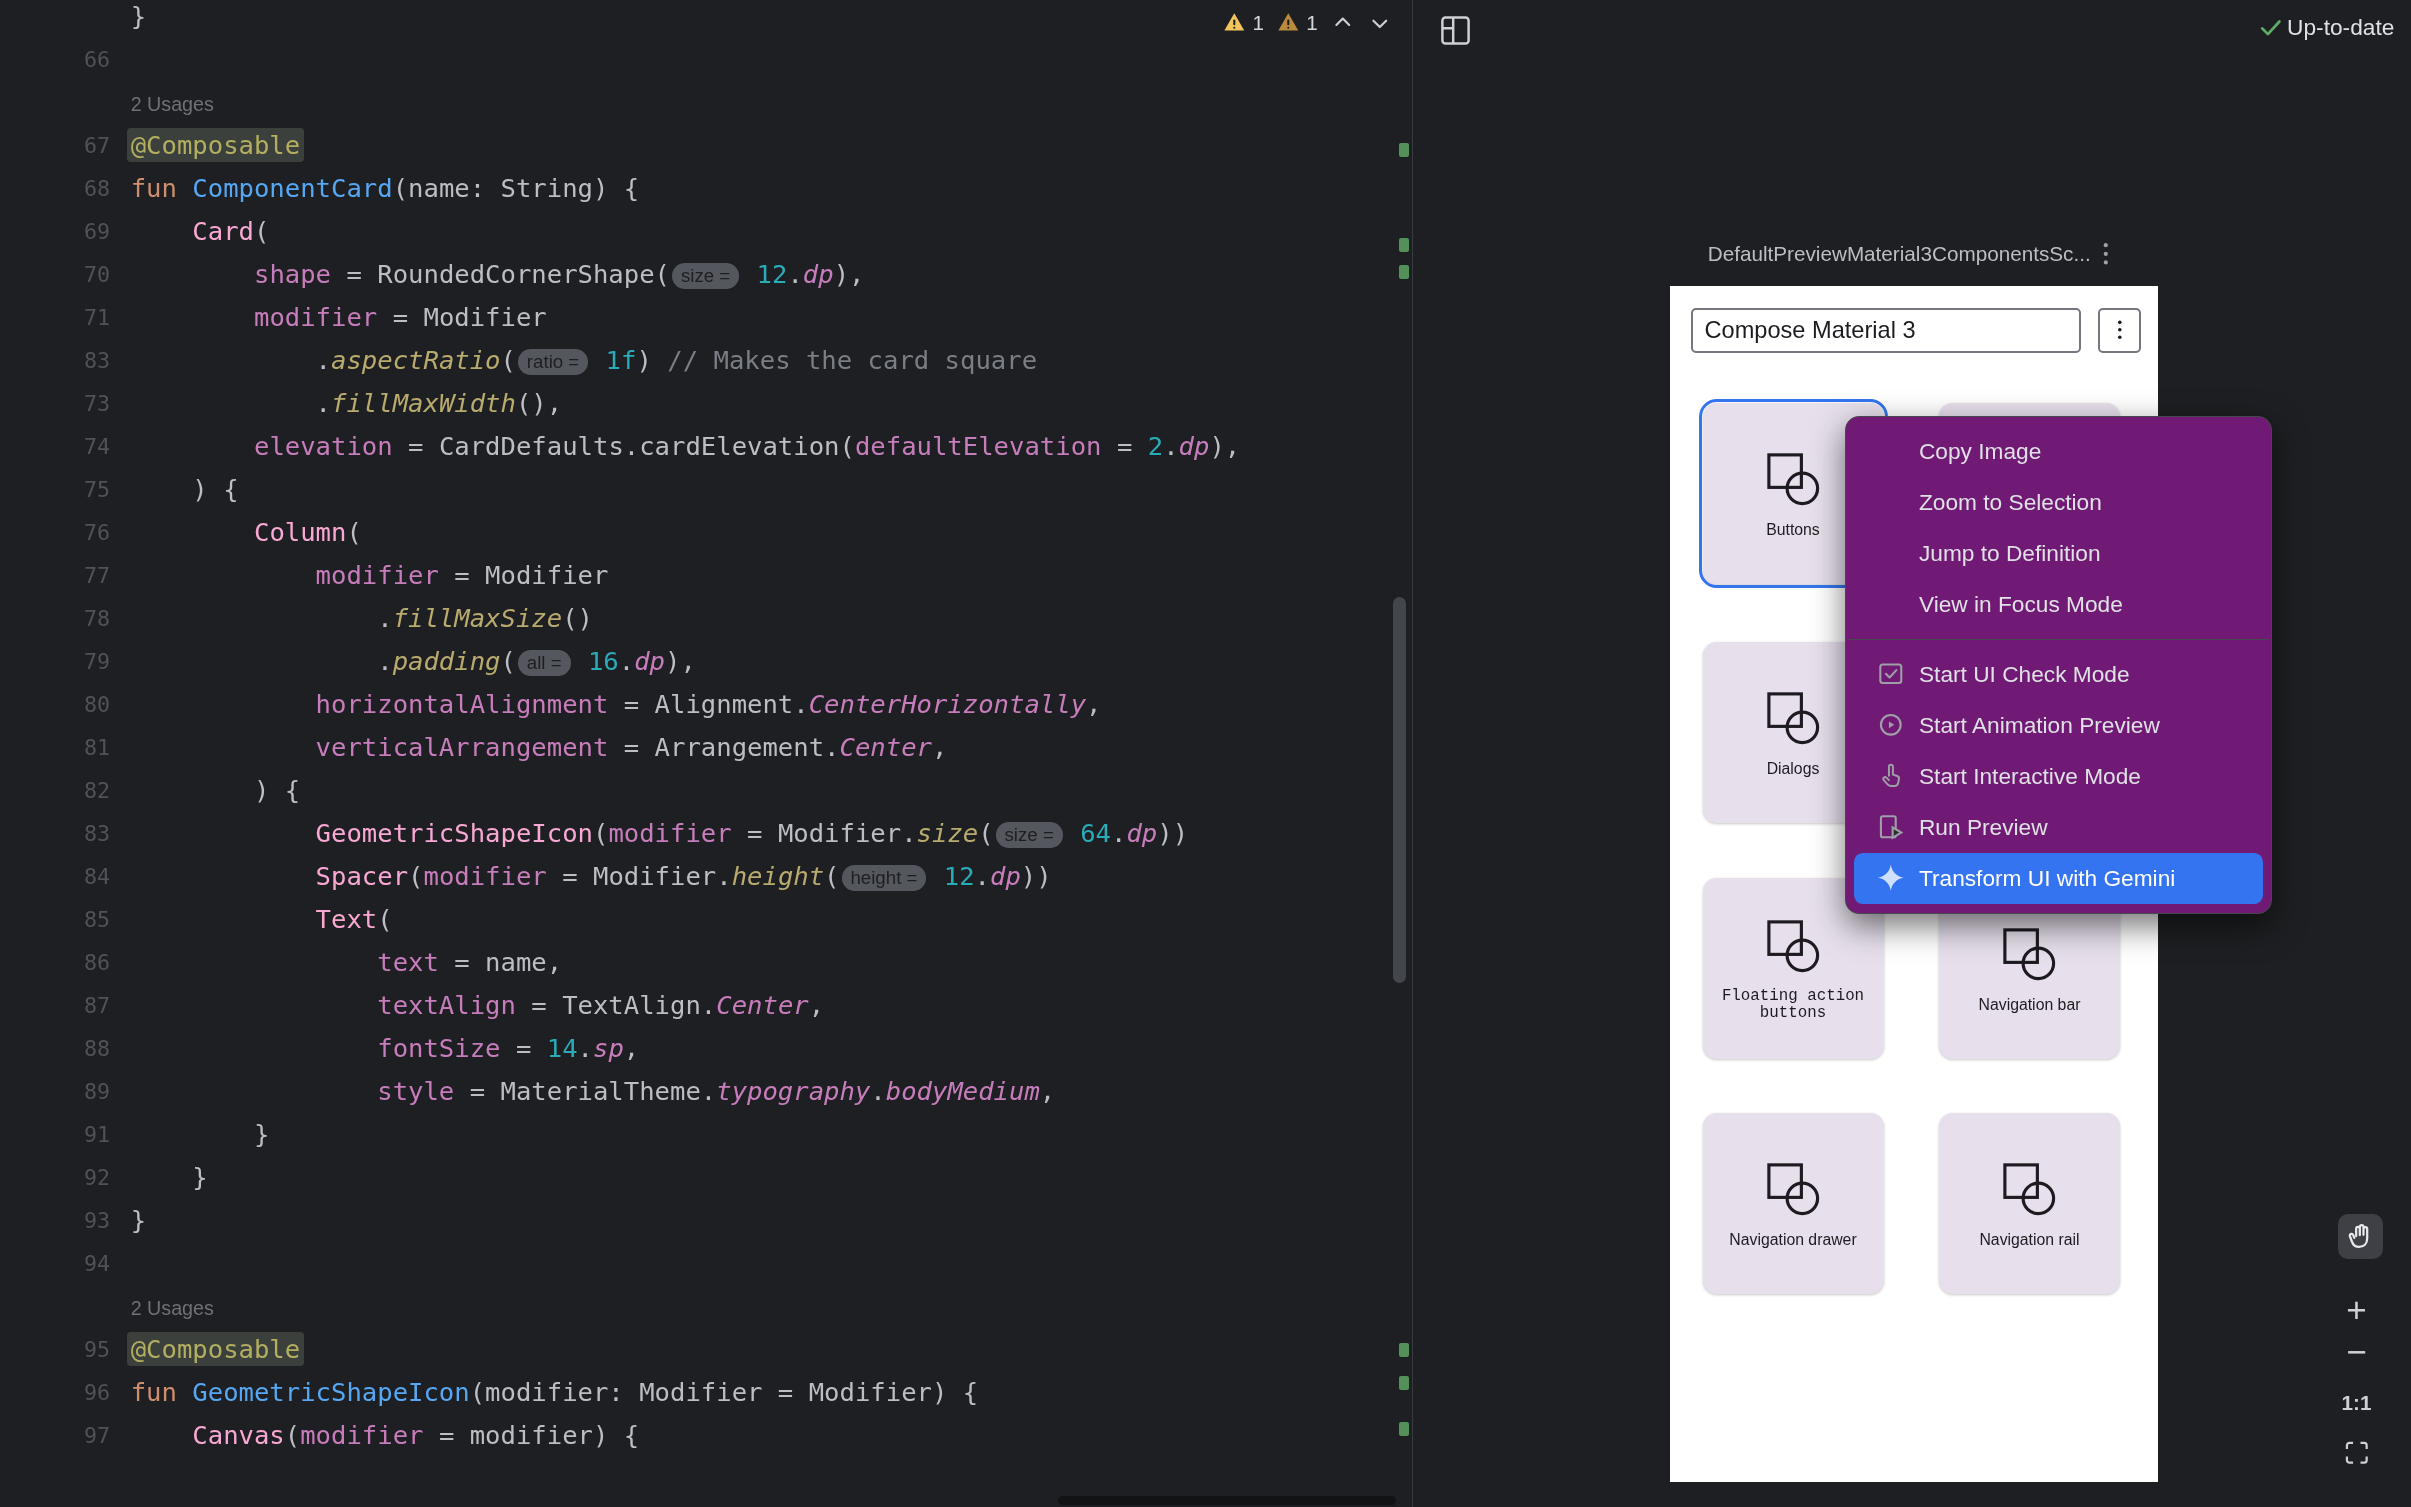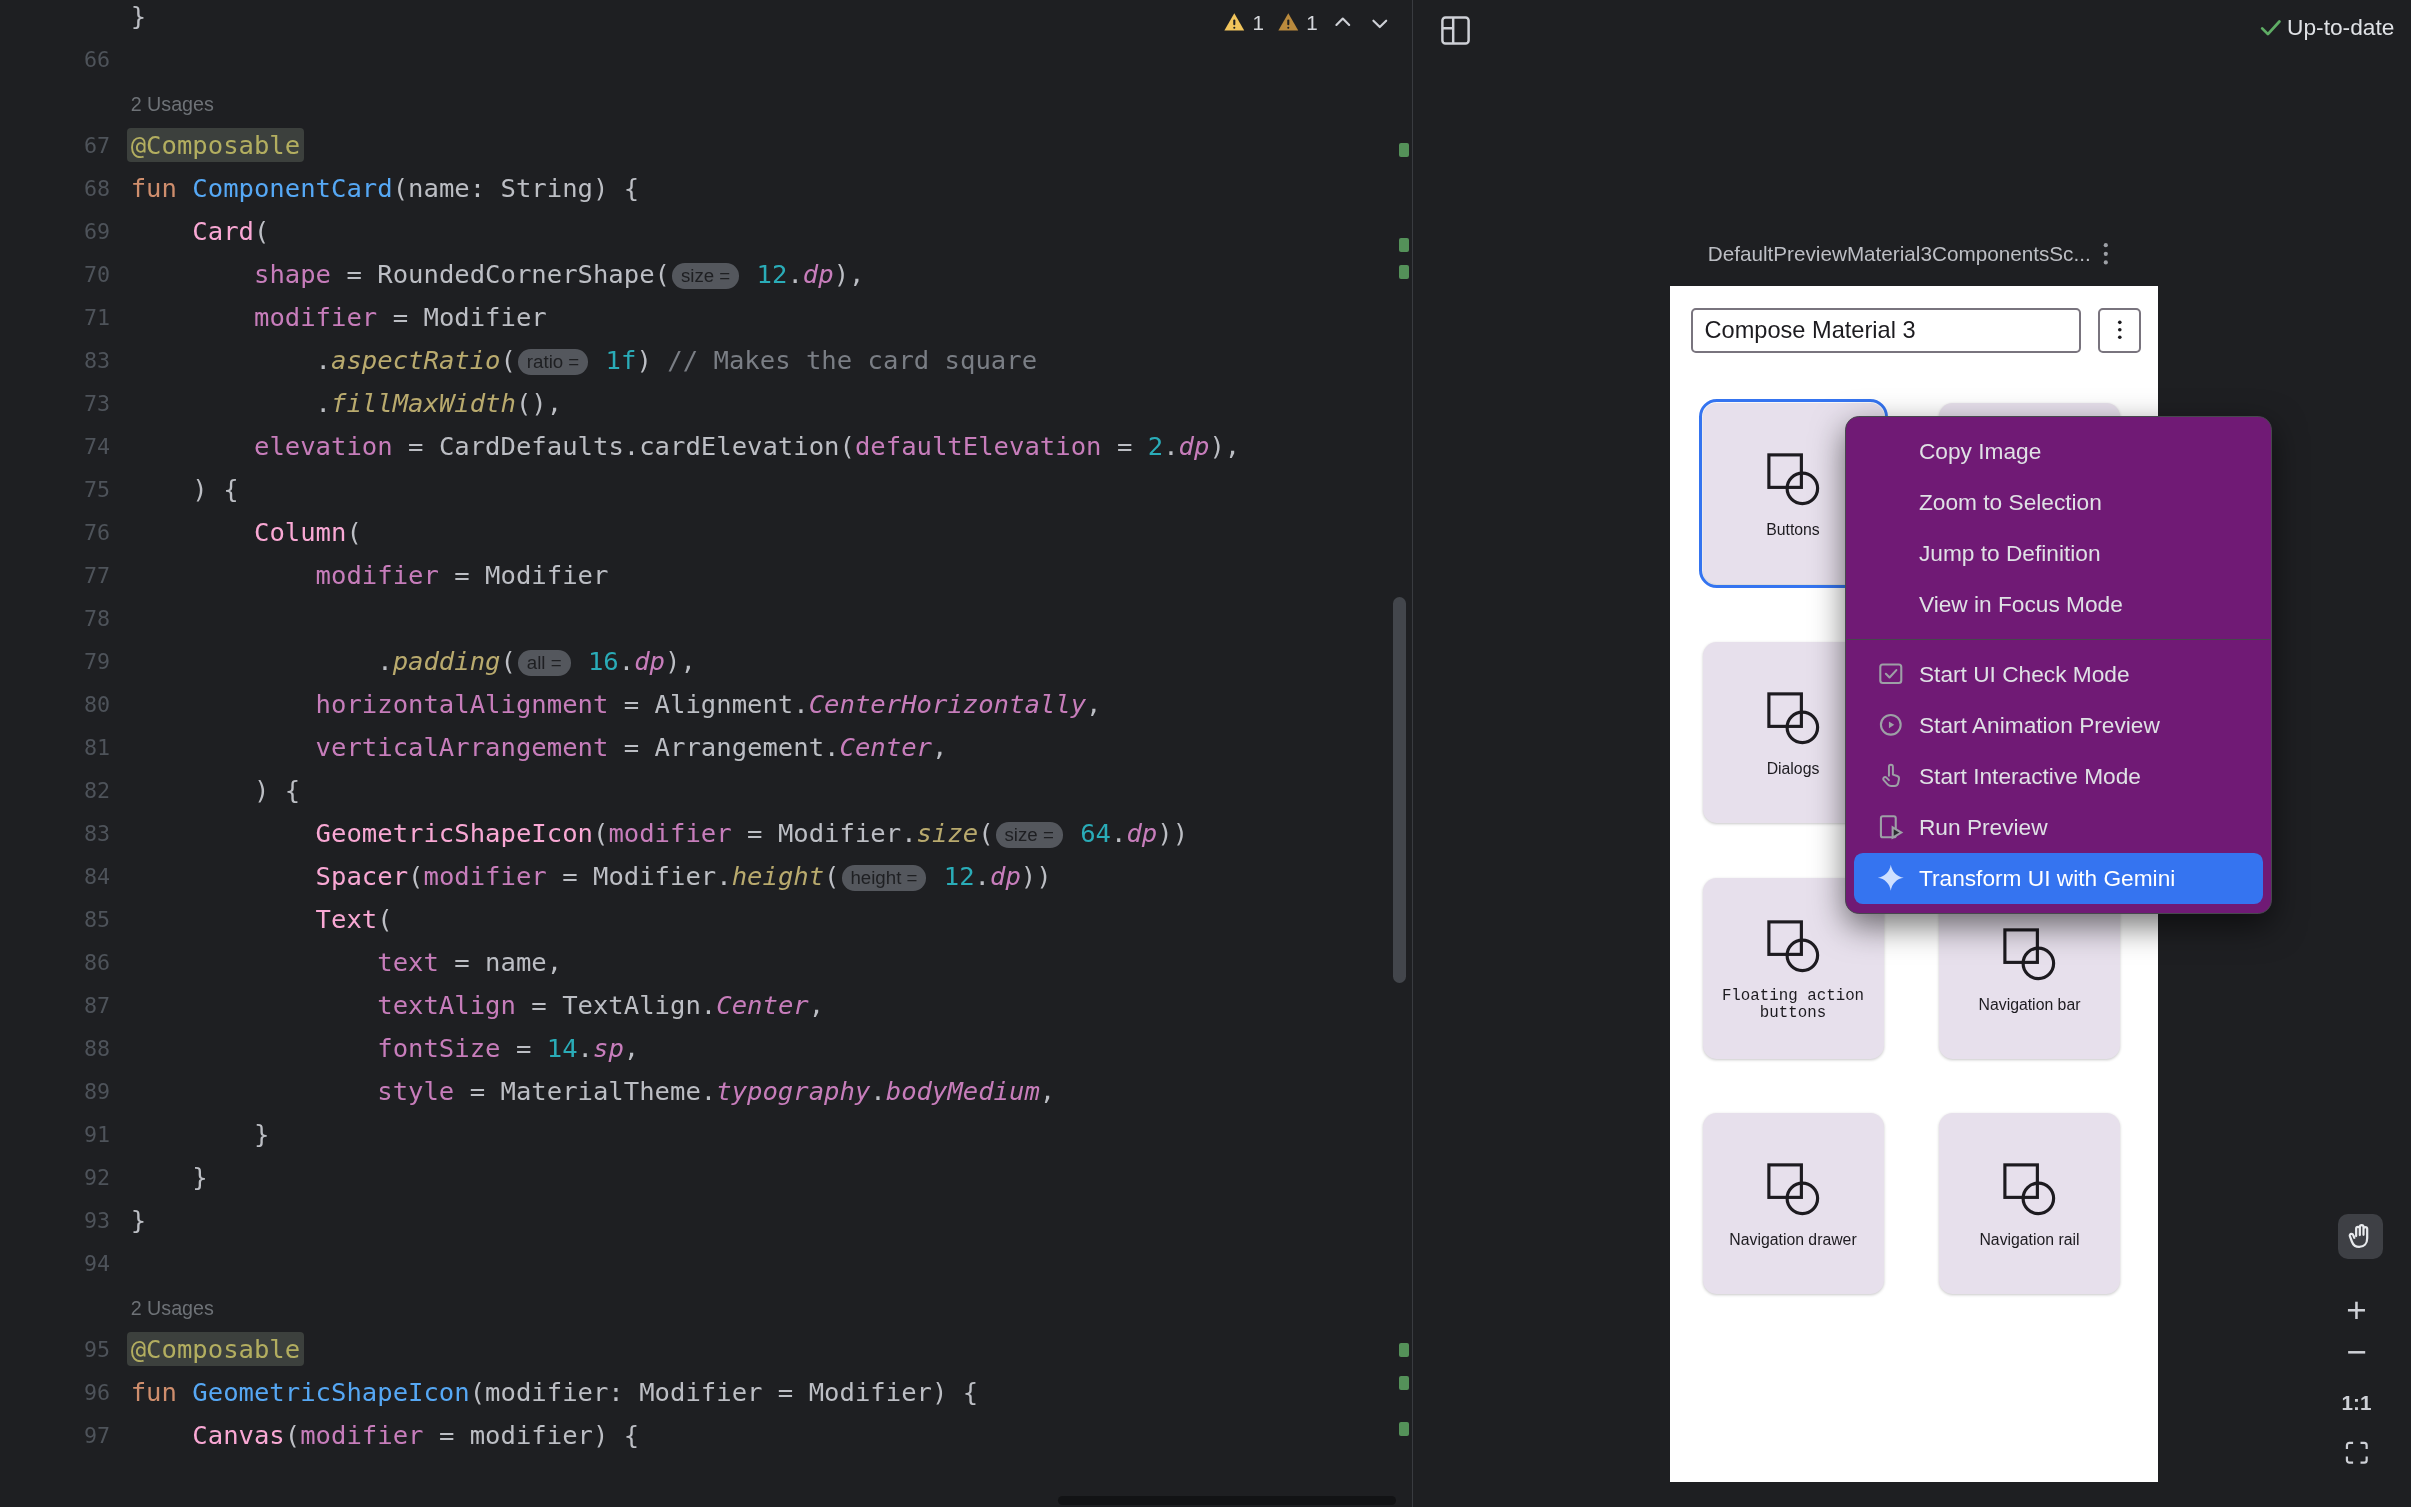--- a/index.html
+++ b/index.html
@@ -131,20 +131,21 @@
         <div class="erow">
           <span class="ln">76</span>
           <span class="ecode"><span class="tk-d">        </span><span class="tk-cc">Column</span><span class="tk-d">(</span></span>
         </div>
         <div class="erow">
           <span class="ln">77</span>
           <span class="ecode"><span class="tk-d">            </span><span class="tk-p">modifier</span><span class="tk-d"> = Modifier</span></span>
         </div>
         <div class="erow">
           <span class="ln">78</span>
+          <span class="ecode"><span class="tk-d">                .</span><span class="tk-ext">fillMaxSize</span><span class="tk-d">()</span></span>
         </div>
         <div class="erow">
           <span class="ln">79</span>
           <span class="ecode"><span class="tk-d">                .</span><span class="tk-ext">padding</span><span class="tk-d">(</span><span class="tk-pill">all =</span><span class="tk-d"> </span><span class="tk-num">16</span><span class="tk-d">.</span><span class="tk-pi">dp</span><span class="tk-d">),</span></span>
         </div>
         <div class="erow">
           <span class="ln">80</span>
           <span class="ecode"><span class="tk-d">            </span><span class="tk-p">horizontalAlignment</span><span class="tk-d"> = Alignment.</span><span class="tk-pi">CenterHorizontally</span><span class="tk-d">,</span></span>
         </div>
         <div class="erow">

